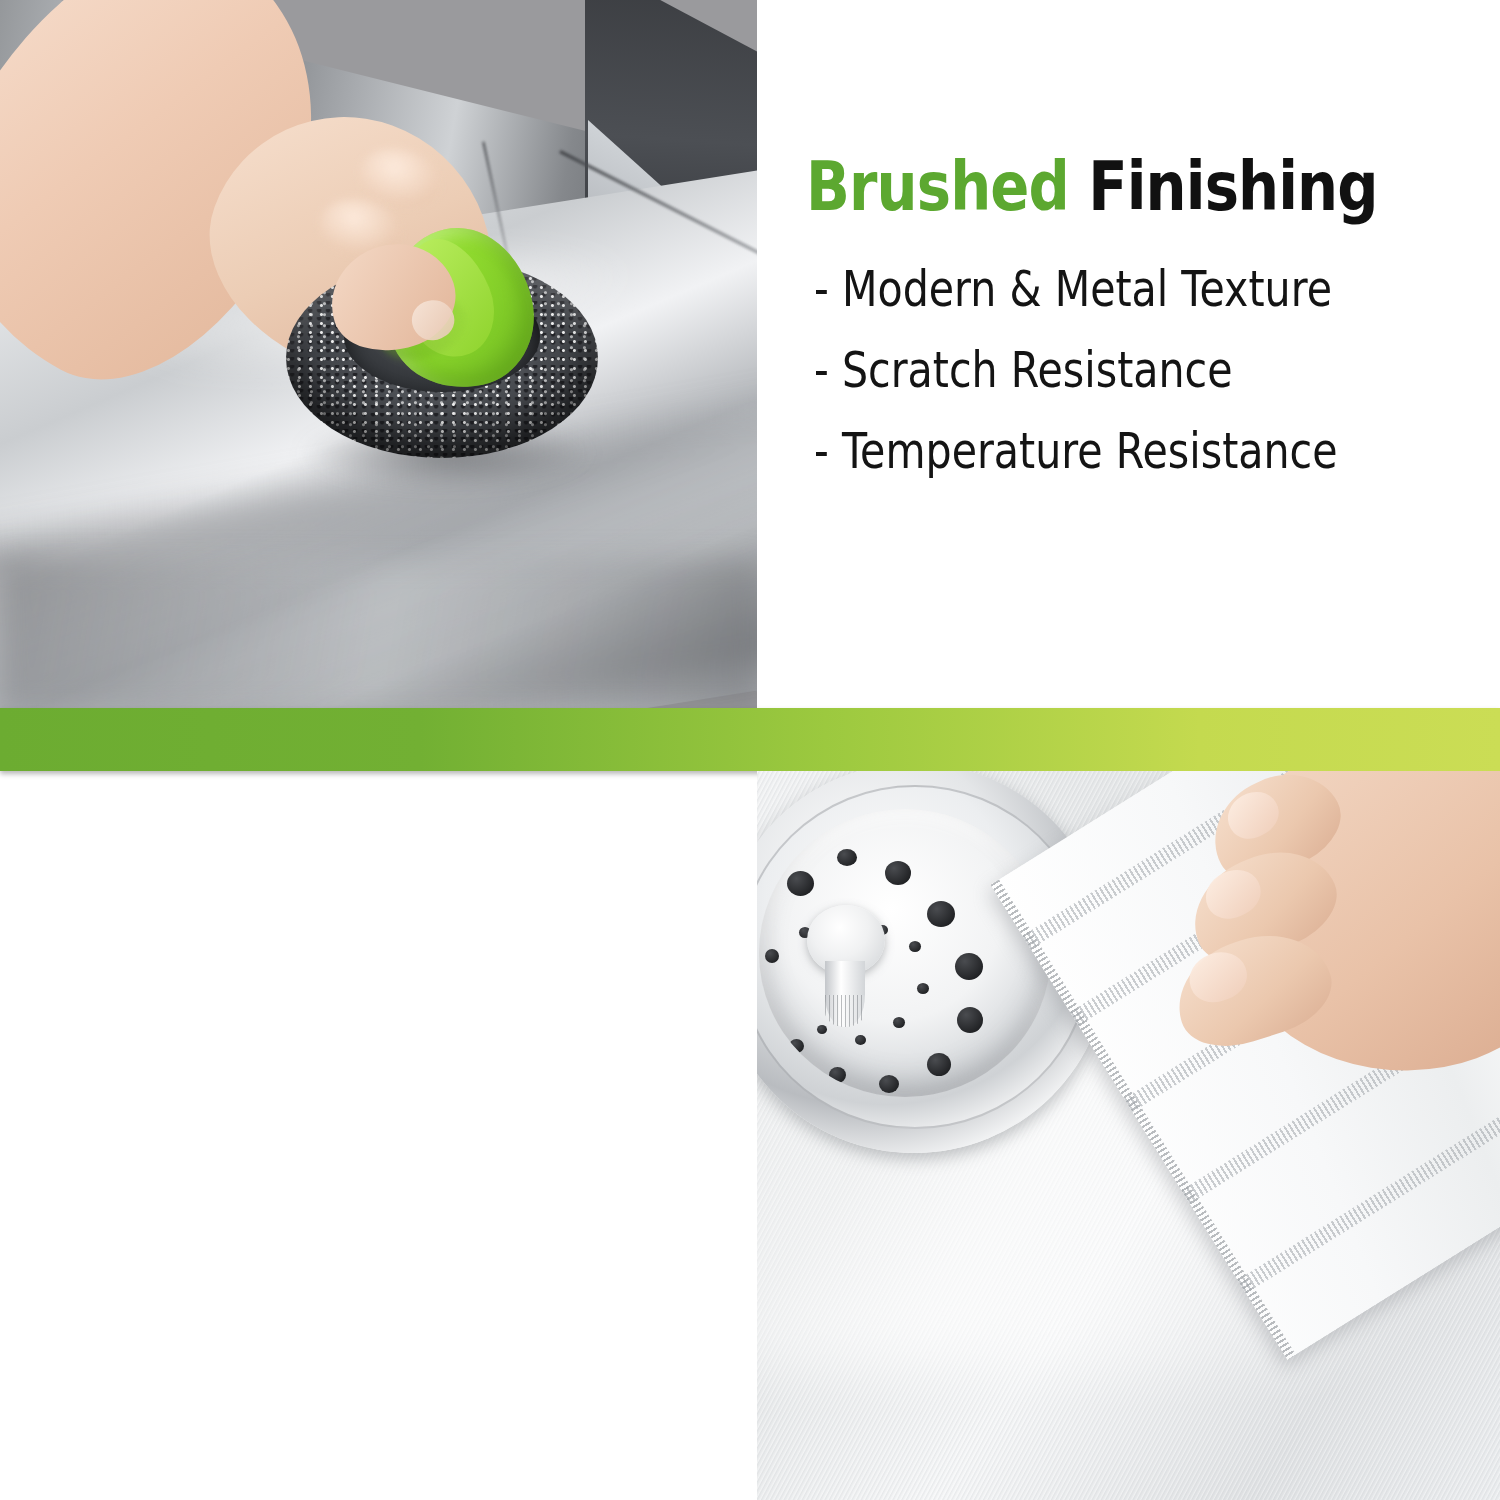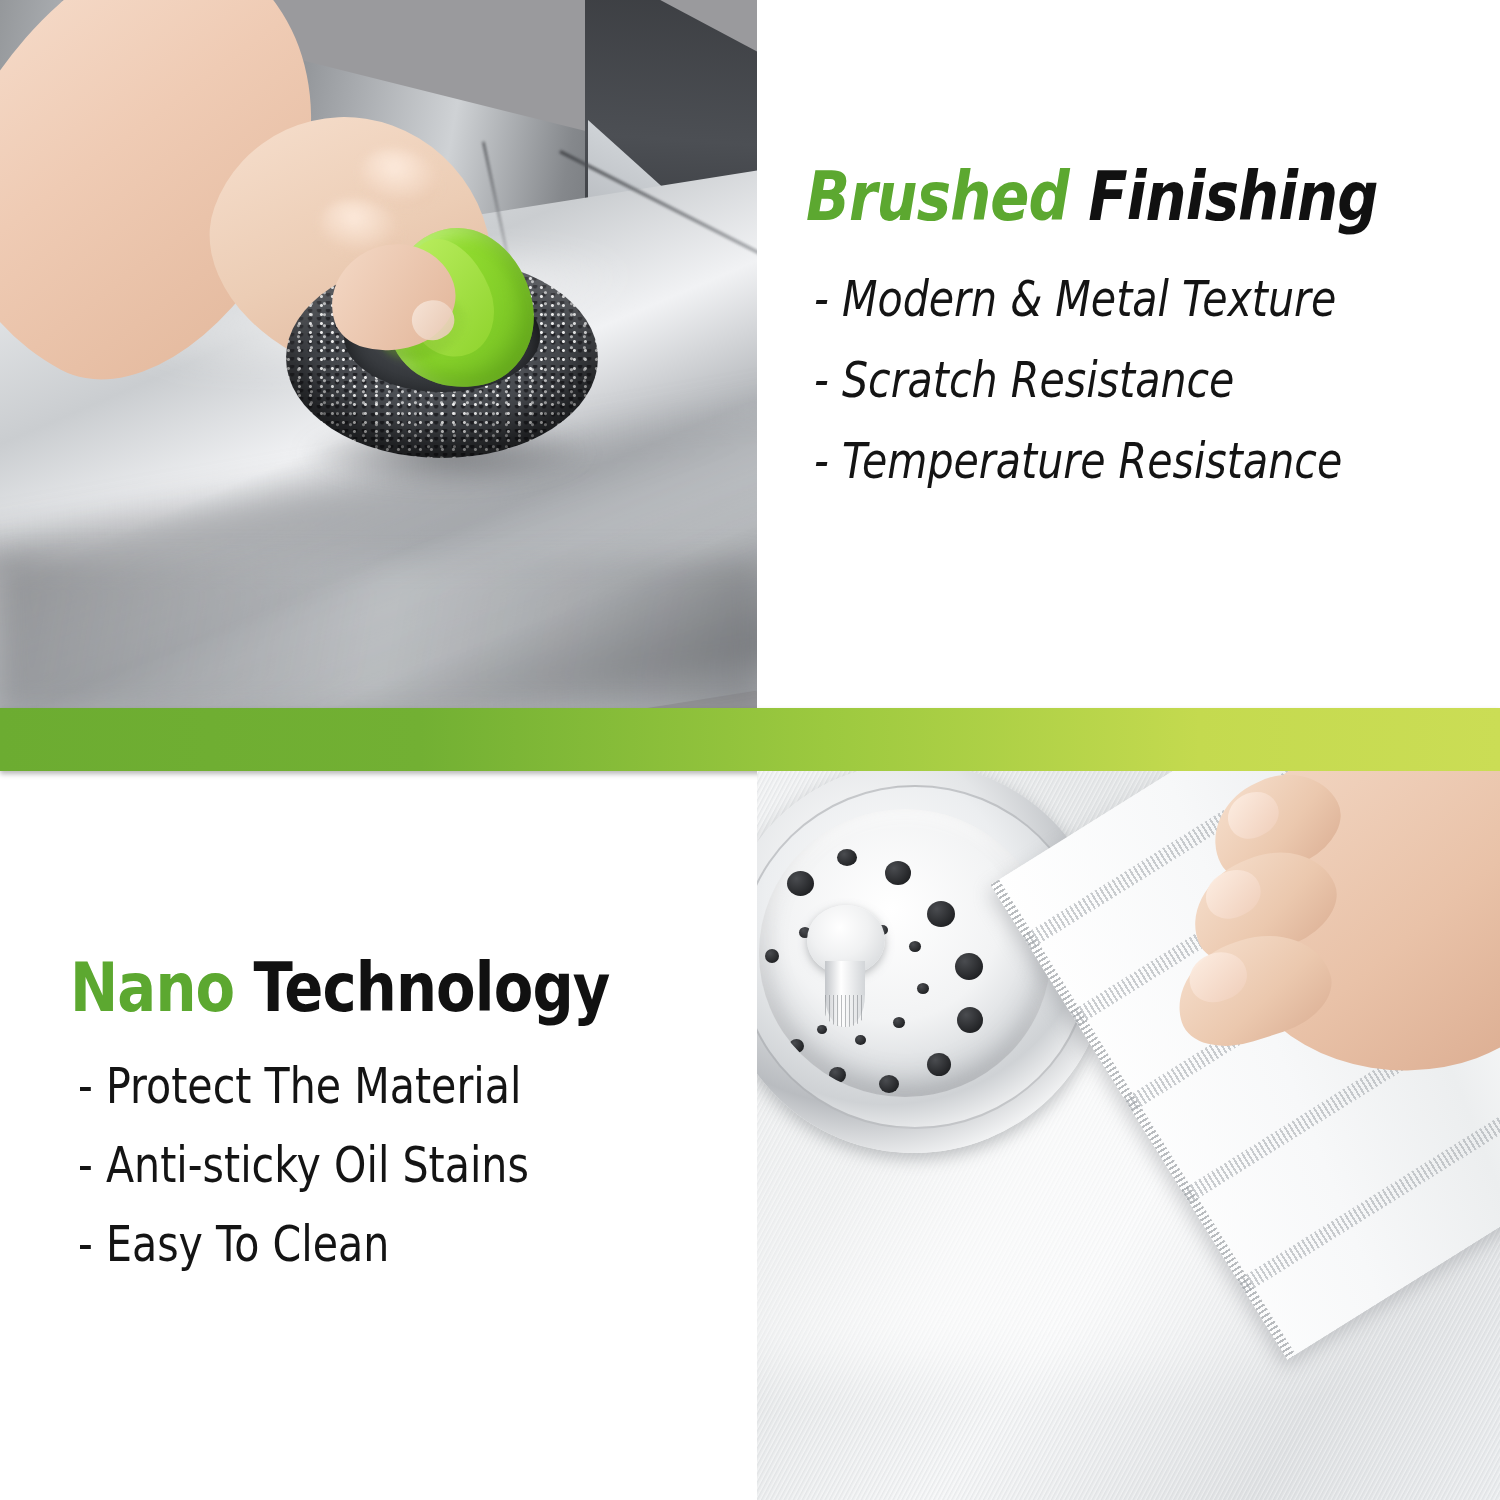--- a/index.html
+++ b/index.html
@@ -385,21 +385,21 @@
     opacity: 0.95;
   }
   .n1 { left: 470px; top: 22px;  width: 52px; height: 44px; transform: rotate(-30deg); }
   .n2 { left: 448px; top: 100px; width: 56px; height: 46px; transform: rotate(-26deg); }
   .n3 { left: 432px; top: 182px; width: 58px; height: 48px; transform: rotate(-20deg); }
 
   
   .text-block {
     position: absolute;
   }
-  .tb-top-right { left: 806px; top: 164px; width: 680px; font-style: italic; }
+  .tb-top-right { left: 806px; top: 154px; width: 680px; }
   .tb-bottom-left { left: 70px; top: 955px; width: 660px; }
 
   .headline {
     font-family: "DejaVu Sans", sans-serif;
     font-weight: bold;
     font-size: 67px;
     line-height: 1.0;
     letter-spacing: -1px;
     white-space: nowrap;
     transform: scaleX(0.86);
@@ -522,22 +522,14 @@
 
   <div class="text-block tb-top-right">
     <h1 class="headline"><span class="accent">Brushed</span> <span class="dark">Finishing</span></h1>
     <ul class="bullets">
       <li>- Modern &amp; Metal Texture</li>
       <li>- Scratch Resistance</li>
       <li>- Temperature Resistance</li>
     </ul>
   </div>
 
-  <div class="text-block tb-bottom-left">
-    <h1 class="headline"><span class="accent">Nano</span> <span class="dark">Technology</span></h1>
-    <ul class="bullets">
-      <li>- Protect The Material</li>
-      <li>- Anti-sticky Oil Stains</li>
-      <li>- Easy To Clean</li>
-    </ul>
-  </div>
 
 </div>
 
 </body></html>

